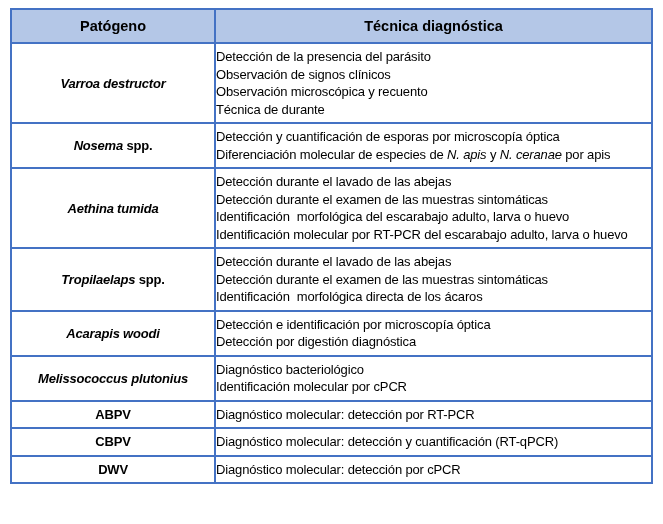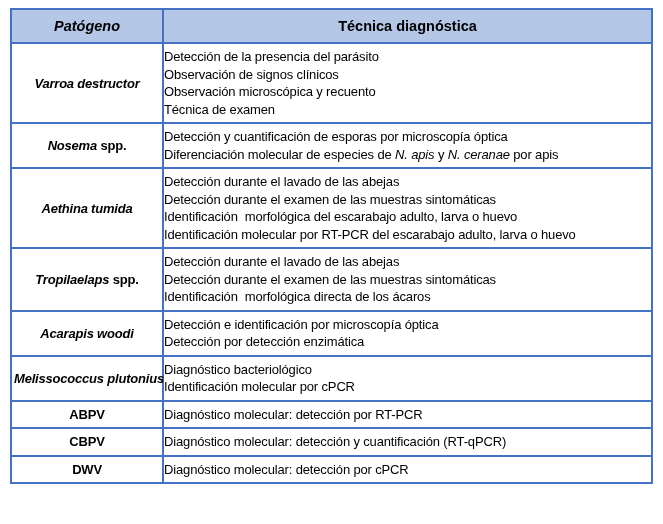--- a/index.html
+++ b/index.html
@@ -22,21 +22,21 @@
   }
   table.diag {
     border-collapse: collapse;
     width: 643px;
     table-layout: fixed;
   }
   table.diag th,
   table.diag td {
     border: 2px solid var(--border-color);
   }
-  th.col-pathogen { width: 152px; font-style: italic; }
+  th.col-pathogen { width: 204px; }
   th {
     background: var(--header-bg);
     font-size: 14.5px;
     font-weight: bold;
     text-align: center;
     padding: 8px 4px;
   }
   td.pathogen {
     text-align: center;
     vertical-align: middle;
@@ -69,21 +69,21 @@
         <th class="col-technique">Técnica diagnóstica</th>
       </tr>
     </thead>
     <tbody id="table-body">
         <tr>
           <td class="pathogen"><span>Varroa destructor</span></td>
           <td class="technique">
             <div class="tl"><span>Detección de la presencia del parásito</span></div>
             <div class="tl"><span>Observación de signos clínicos</span></div>
             <div class="tl"><span>Observación microscópica y recuento</span></div>
-            <div class="tl"><span>Técnica de examen</span></div>
+            <div class="tl"><span>Técnica de durante</span></div>
           </td>
         </tr>
         <tr>
           <td class="pathogen"><span>Nosema</span><span class="up"> spp.</span></td>
           <td class="technique">
             <div class="tl"><span>Detección y cuantificación de esporas por microscopía óptica</span></div>
             <div class="tl"><span>Diferenciación molecular de especies de </span><span class="it">N. apis</span><span> y </span><span class="it">N. ceranae</span><span> por apis</span></div>
           </td>
         </tr>
         <tr>
@@ -100,21 +100,21 @@
           <td class="technique">
             <div class="tl"><span>Detección durante el lavado de las abejas</span></div>
             <div class="tl"><span>Detección durante el examen de las muestras sintomáticas</span></div>
             <div class="tl"><span>Identificación  morfológica directa de los ácaros</span></div>
           </td>
         </tr>
         <tr>
           <td class="pathogen"><span>Acarapis woodi</span></td>
           <td class="technique">
             <div class="tl"><span>Detección e identificación por microscopía óptica</span></div>
-            <div class="tl"><span>Detección por detección enzimática</span></div>
+            <div class="tl"><span>Detección por digestión diagnóstica</span></div>
           </td>
         </tr>
         <tr>
           <td class="pathogen"><span>Melissococcus plutonius</span></td>
           <td class="technique">
             <div class="tl"><span>Diagnóstico bacteriológico</span></div>
             <div class="tl"><span>Identificación molecular por cPCR</span></div>
           </td>
         </tr>
         <tr>

